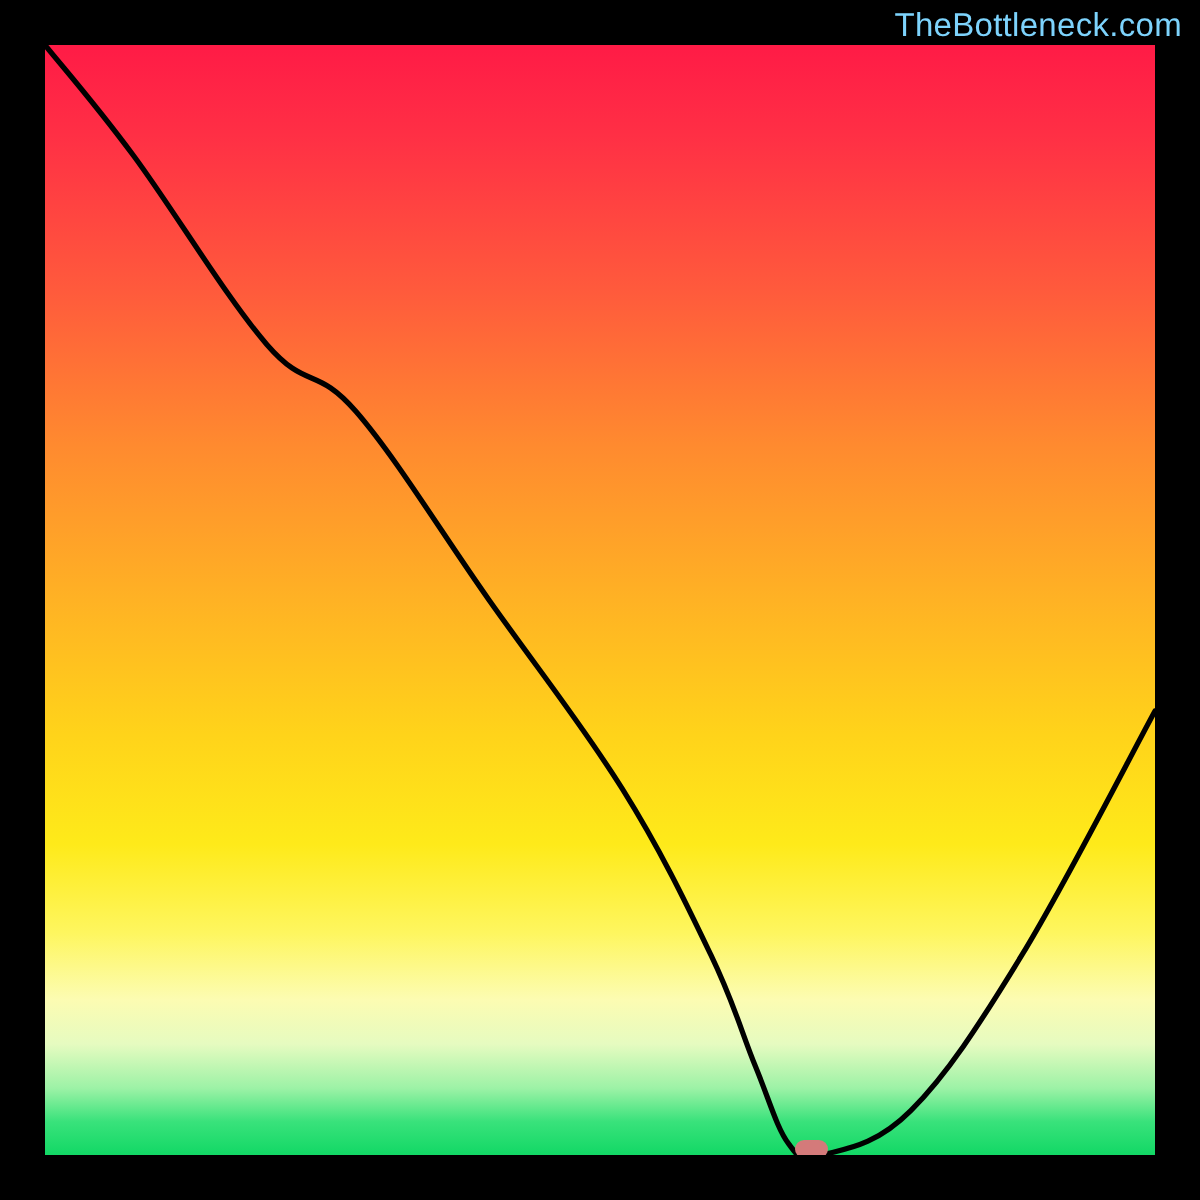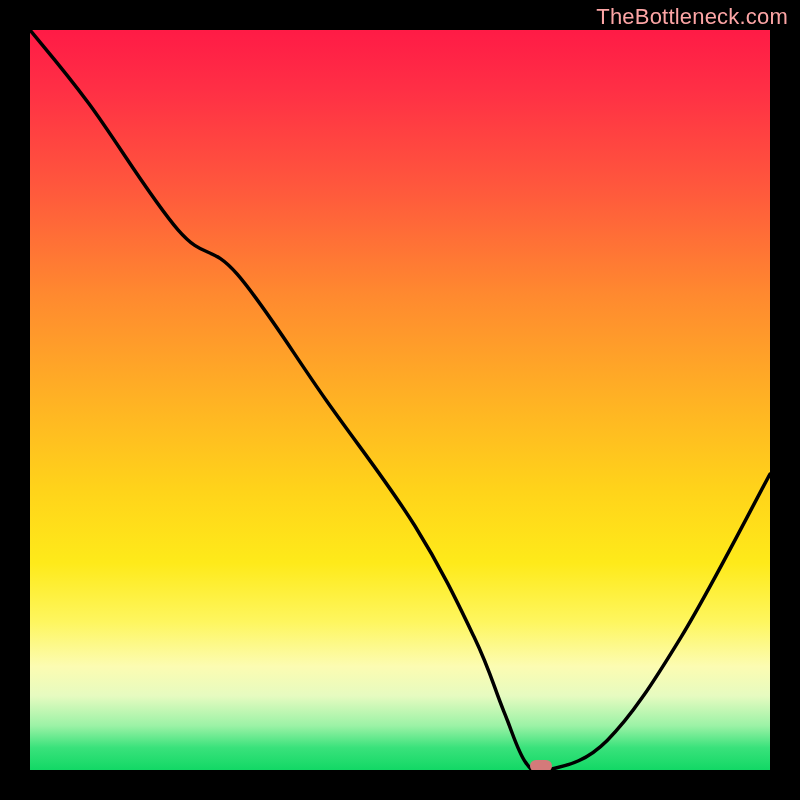--- a/index.html
+++ b/index.html
@@ -14,21 +14,21 @@
   .frame {
     position: relative;
     width: 800px;
     height: 800px;
     background: #000;
   }
   .watermark {
     position: absolute;
     top: 4px;
     right: 12px;
-    color: #fca5a5;
+    color: #7dd3fc;
     font-size: 22px;
     font-weight: 500;
     letter-spacing: 0.2px;
     z-index: 30;
   }
   .plot-area {
     position: absolute;
     left: 30px;
     top: 30px;
     width: 740px;

